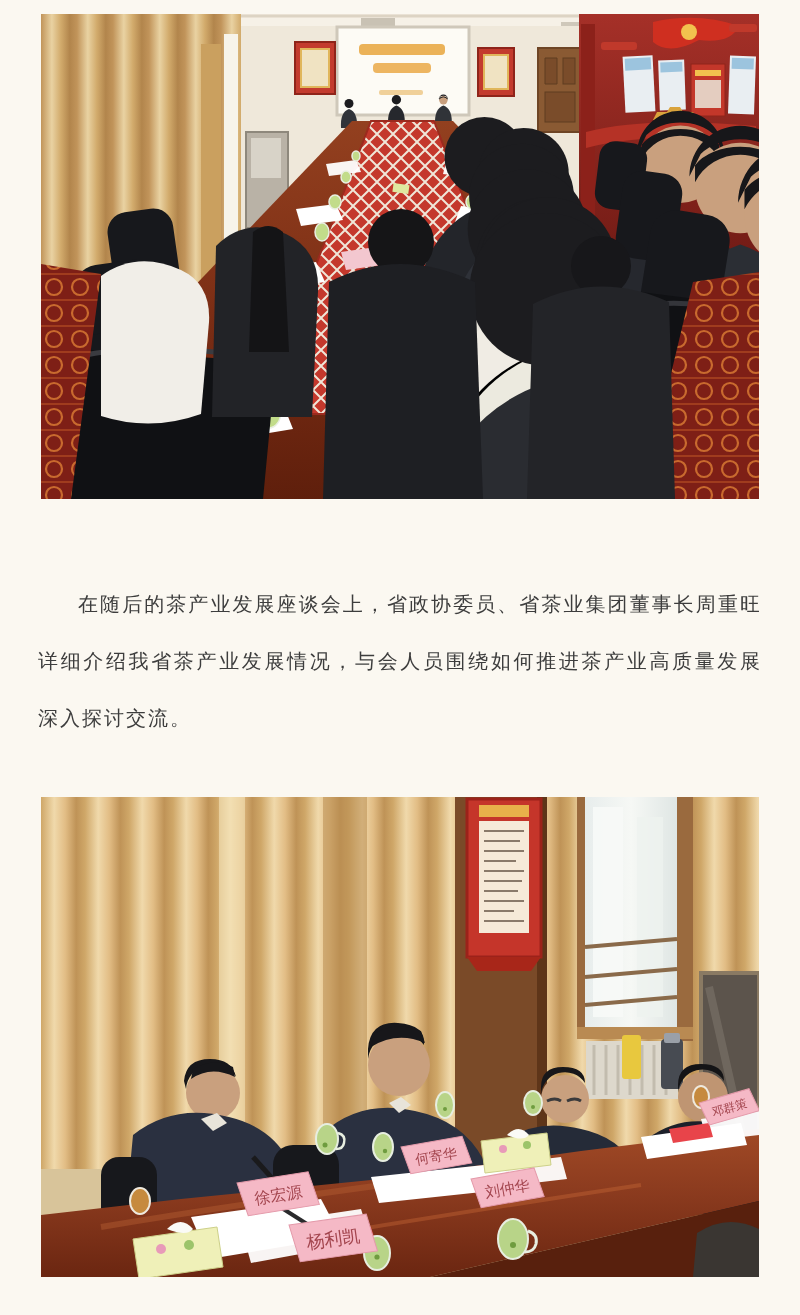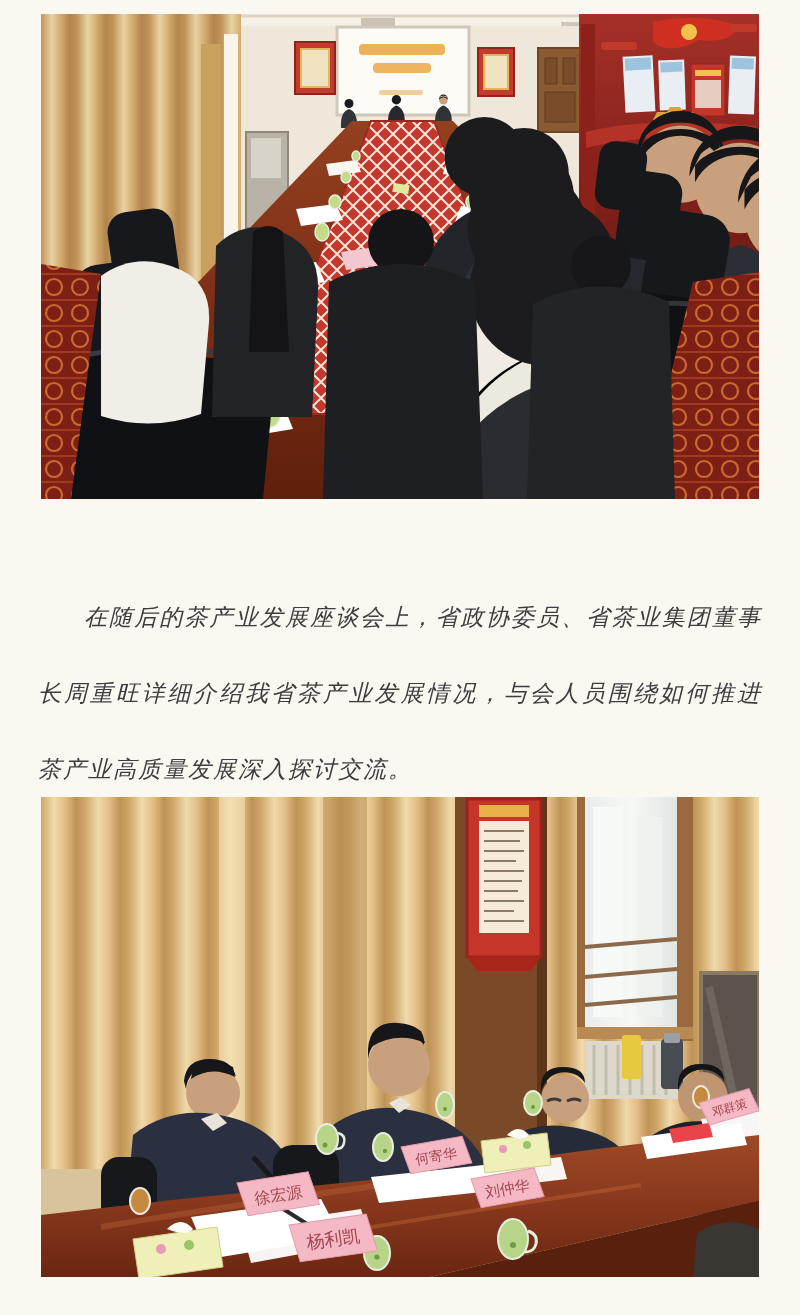--- a/index.html
+++ b/index.html
@@ -8,24 +8,23 @@
     background:#fbf8f1;
     font-family:"Liberation Sans","DejaVu Sans",sans-serif;
   }
   .article{position:absolute;inset:0;}
   .photo{position:absolute;left:41px;width:718px;overflow:hidden;background:#d8c49a;}
   #photo-top{top:14px;height:485px;}
   #photo-bottom{top:797px;height:480px;}
   .photo svg{display:block;width:100%;height:100%;}
   .body-text{
     position:absolute;left:38px;top:556px;width:724px;
-    font-size:23px;line-height:76px;letter-spacing:2px;
+    font-size:20px;line-height:57px;letter-spacing:2px;
     color:#3d3d3d;text-align:justify;text-indent:2em;
     font-family:"Liberation Sans","DejaVu Sans",sans-serif;
-    font-style:italic;
   }
   .plate-txt{font-family:"Liberation Serif","DejaVu Serif",serif;fill:#a3454e;}
 </style>
 </head>
 <body>
 
 <div class="article">
 
   <figure class="photo" id="photo-top" style="margin:0;">
     <svg viewBox="0 0 718 485" preserveAspectRatio="none">

